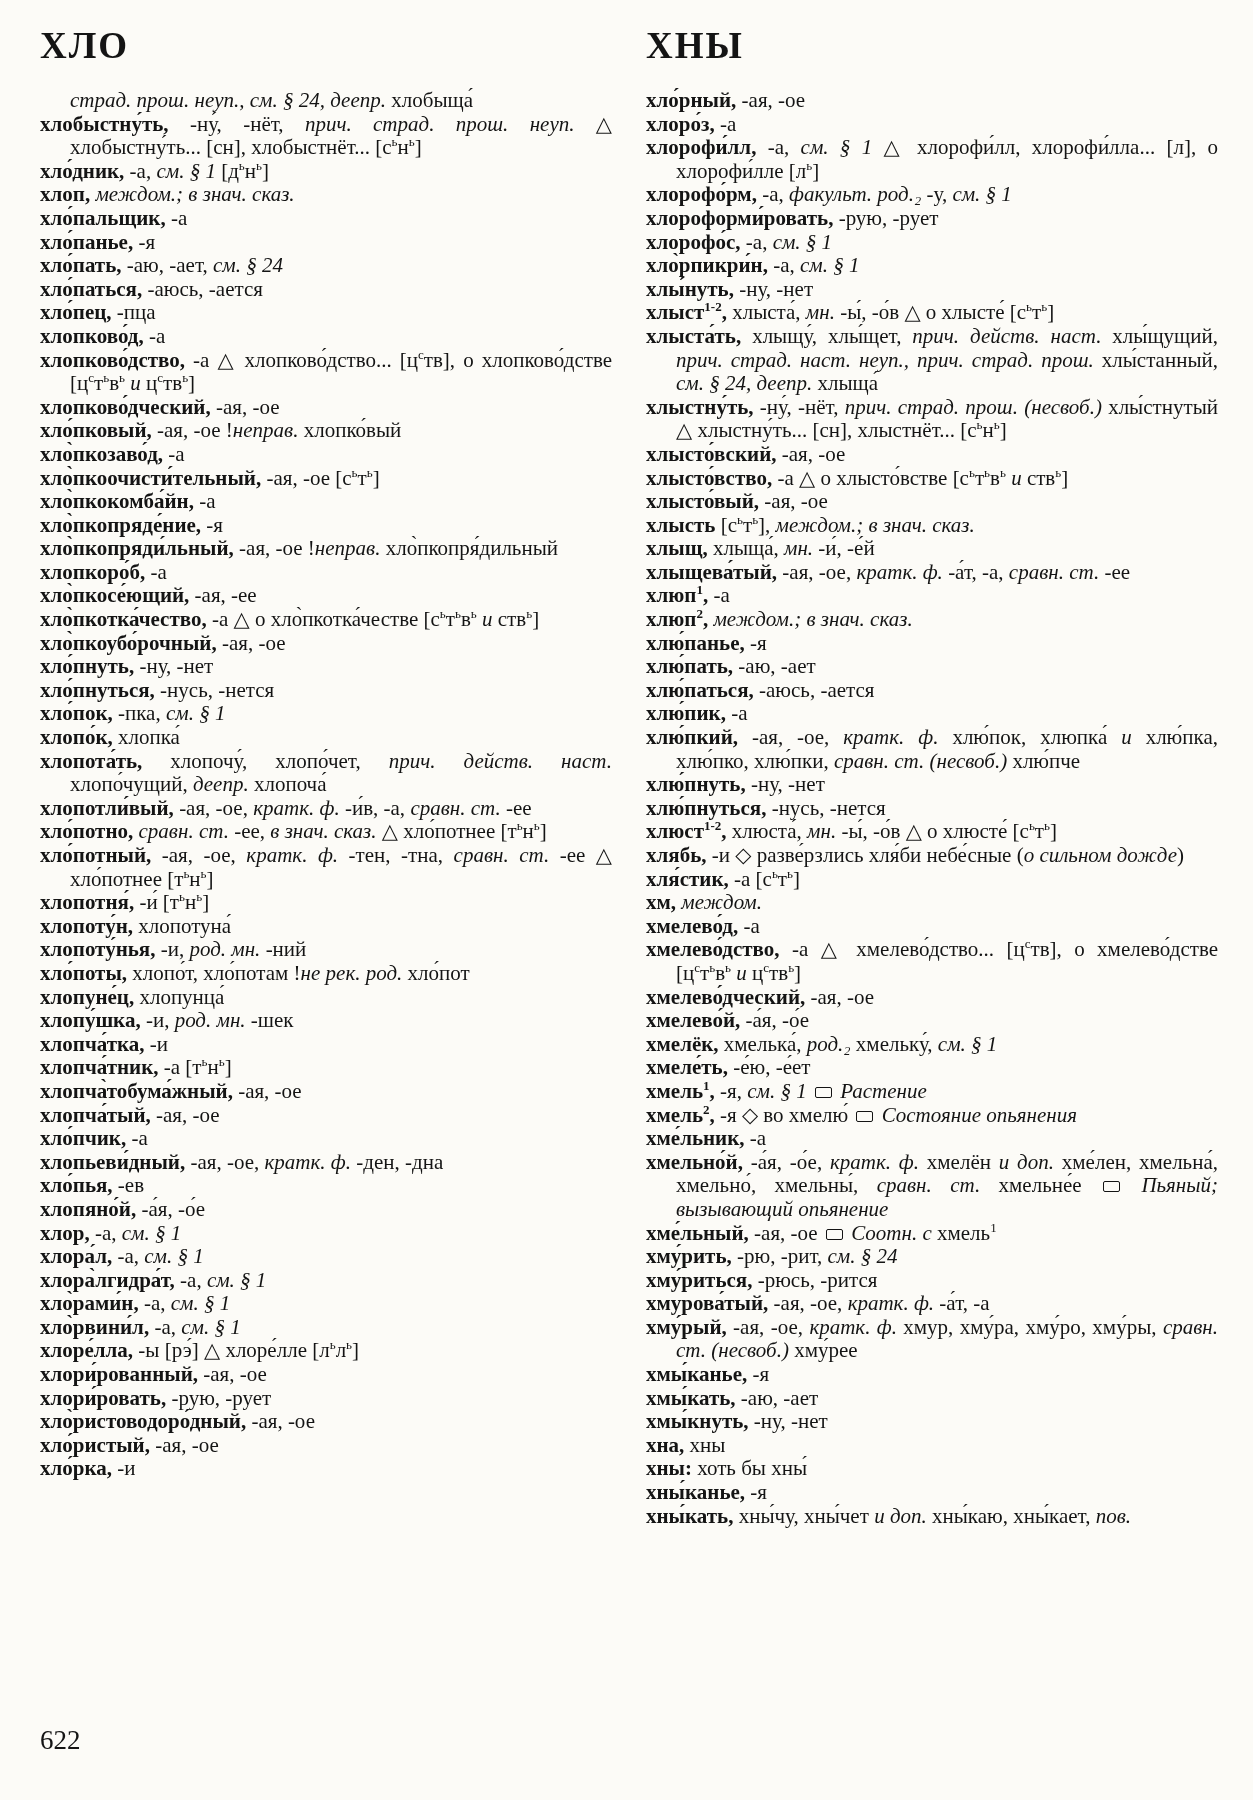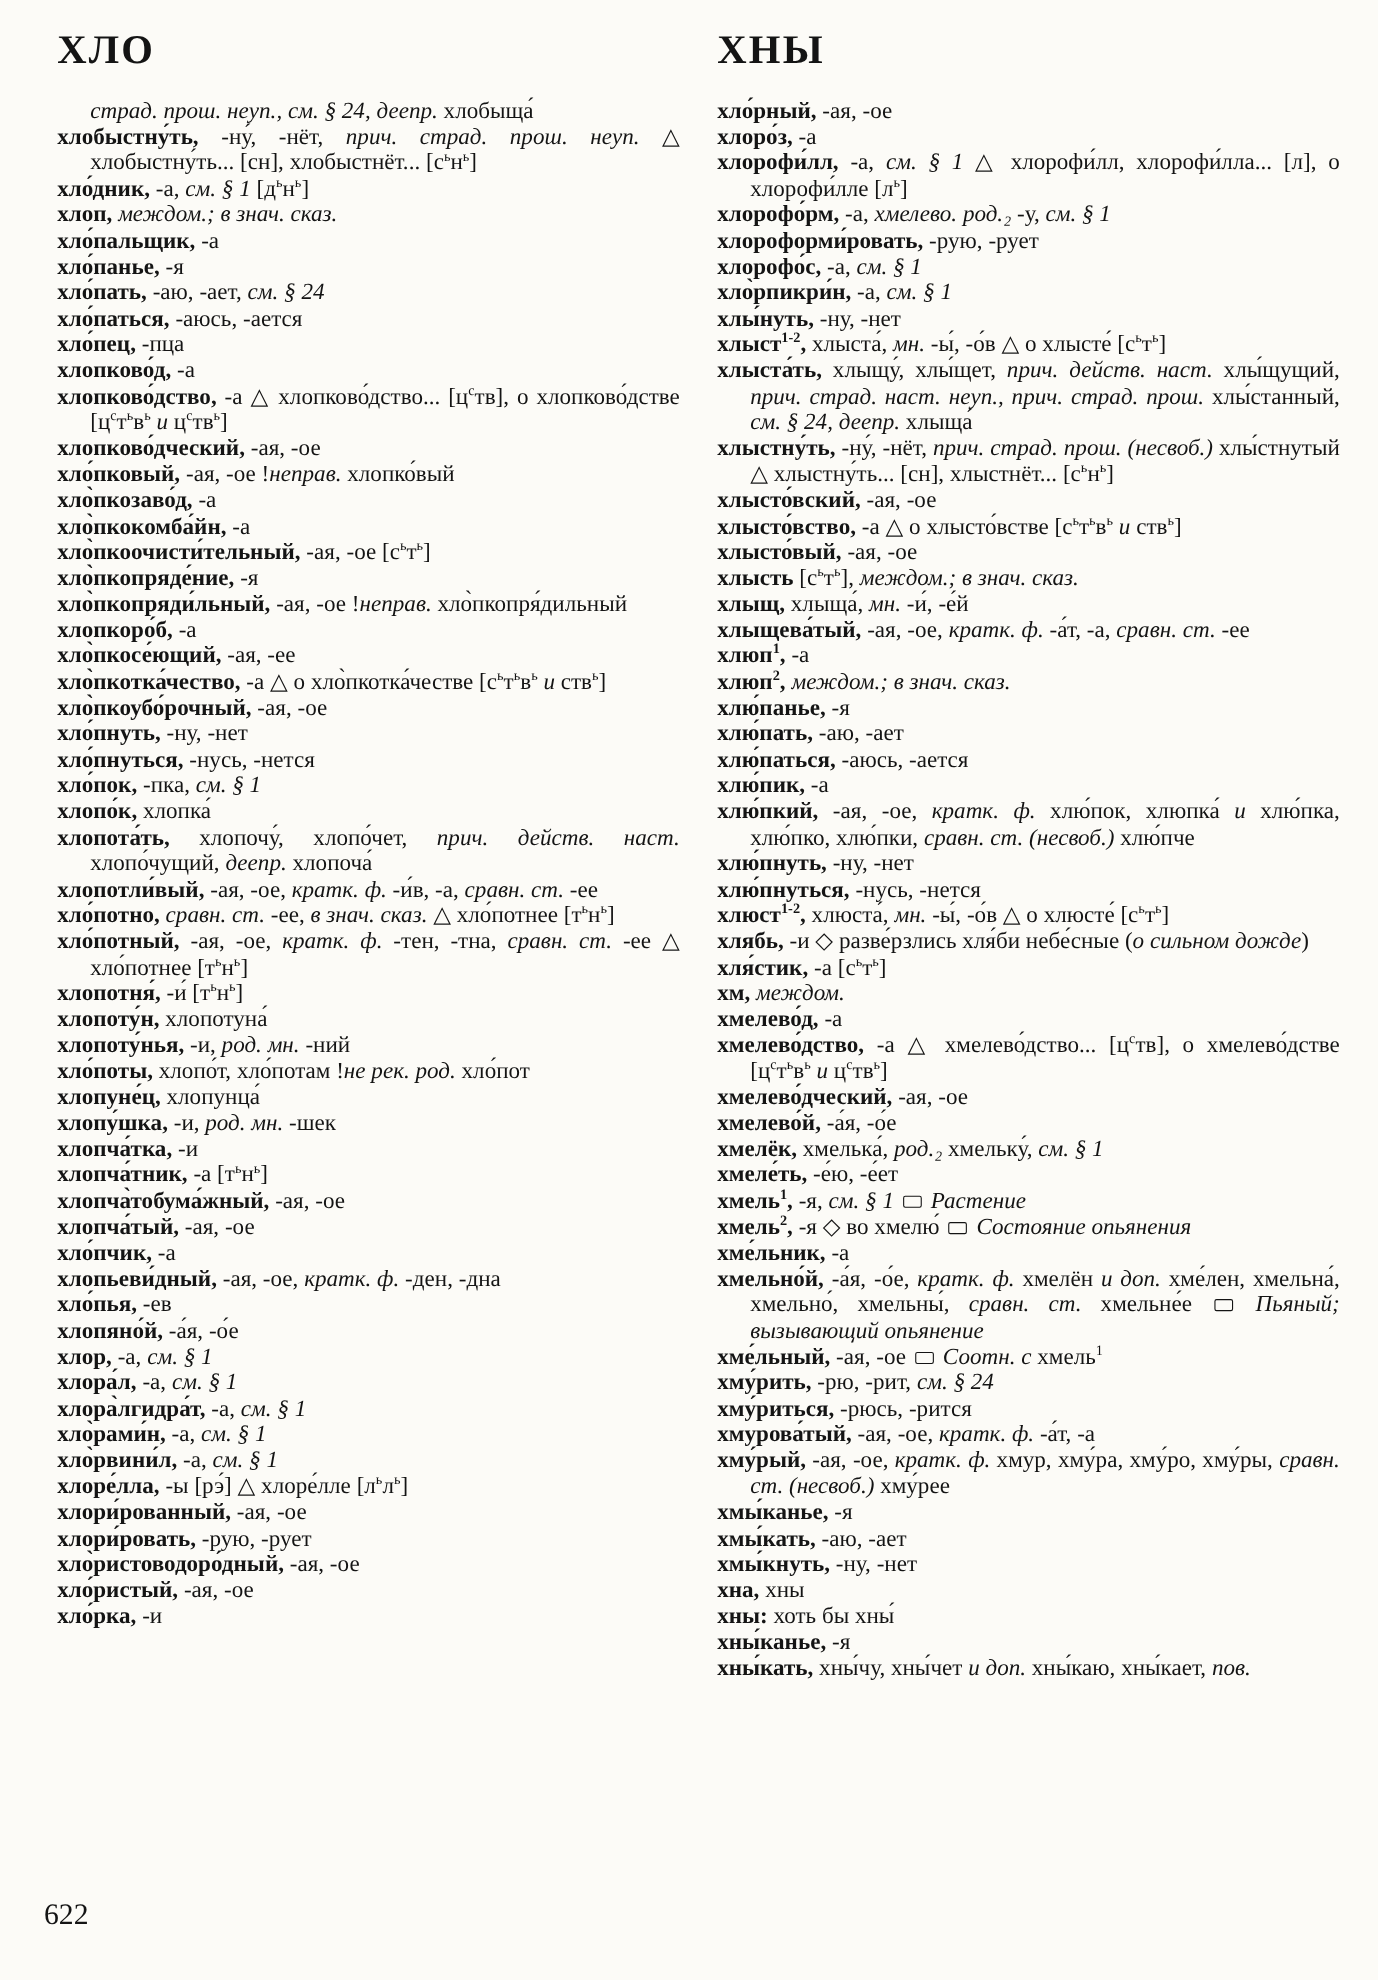--- a/index.html
+++ b/index.html
@@ -7,21 +7,21 @@
     position:relative;
     width:1253px; height:1800px;
     margin:0 auto;
     background:#fcfbf7;
     color:#141414;
     font-family:"Liberation Serif","DejaVu Serif",serif;
     overflow:hidden;
   }
   .cols {
     display:flex;
-    padding:24px 35px 0 52px;
+    padding:24px 35px 0 40px;
     gap:34px;
   }
   .col { flex:1; min-width:0; }
   .guide {
     font-size:37px;
     font-weight:bold;
     letter-spacing:2px;
     margin:0 0 22px 0;
   }
   .entries {
@@ -70,22 +70,22 @@
           <p class="entry"><b>хло́пальщик,</b> -а</p>
           <p class="entry"><b>хло́панье,</b> -я</p>
           <p class="entry"><b>хло́пать,</b> -аю, -ает, <i>см. § 24</i></p>
           <p class="entry"><b>хло́паться,</b> -аюсь, -ается</p>
           <p class="entry"><b>хло́пец,</b> -пца</p>
           <p class="entry"><b>хлопково́д,</b> -а</p>
           <p class="entry"><b>хлопково́дство,</b> -а △ хлопково́дство... [ц<sup>с</sup>тв], о хлопково́дстве [ц<sup>с</sup>т<sup>ь</sup>в<sup>ь</sup> <i>и</i> ц<sup>с</sup>тв<sup>ь</sup>]</p>
           <p class="entry"><b>хлопково́дческий,</b> -ая, -ое</p>
           <p class="entry"><b>хло́пковый,</b> -ая, -ое !<i>неправ.</i> хлопко́вый</p>
           <p class="entry"><b>хло̀пкозаво́д,</b> -а</p>
+          <p class="entry"><b>хло̀пкоочисти́тельный,</b> -ая, -ое [с<sup>ь</sup>т<sup>ь</sup>]</p>
           <p class="entry"><b>хло̀пкокомба́йн,</b> -а</p>
-          <p class="entry"><b>хло̀пкоочисти́тельный,</b> -ая, -ое [с<sup>ь</sup>т<sup>ь</sup>]</p>
           <p class="entry"><b>хло̀пкопряде́ние,</b> -я</p>
           <p class="entry"><b>хло̀пкопряди́льный,</b> -ая, -ое !<i>неправ.</i> хло̀пкопря́дильный</p>
           <p class="entry"><b>хлопкоро́б,</b> -а</p>
           <p class="entry"><b>хло̀пкосе́ющий,</b> -ая, -ее</p>
           <p class="entry"><b>хло̀пкотка́чество,</b> -а △ о хло̀пкотка́честве [с<sup>ь</sup>т<sup>ь</sup>в<sup>ь</sup> <i>и</i> ств<sup>ь</sup>]</p>
           <p class="entry"><b>хло̀пкоубо́рочный,</b> -ая, -ое</p>
           <p class="entry"><b>хло́пнуть,</b> -ну, -нет</p>
           <p class="entry"><b>хло́пнуться,</b> -нусь, -нется</p>
           <p class="entry"><b>хло́пок,</b> -пка, <i>см. § 1</i></p>
           <p class="entry"><b>хлопо́к,</b> хлопка́</p>
@@ -119,21 +119,21 @@
           <p class="entry"><b>хло́ристый,</b> -ая, -ое</p>
           <p class="entry"><b>хло́рка,</b> -и</p>
         </div>
     </div>
     <div class="col">
       <h1 class="guide">ХНЫ</h1>
       <div class="entries">
           <p class="entry"><b>хло́рный,</b> -ая, -ое</p>
           <p class="entry"><b>хлоро́з,</b> -а</p>
           <p class="entry"><b>хлорофи́лл,</b> -а, <i>см. § 1</i> △ хлорофи́лл, хлорофи́лла... [л], о хлорофи́лле [л<sup>ь</sup>]</p>
-          <p class="entry"><b>хлорофо́рм,</b> -а, <i>хмелево. род.₂</i> -у, <i>см. § 1</i></p>
+          <p class="entry"><b>хлорофо́рм,</b> -а, <i>факульт. род.₂</i> -у, <i>см. § 1</i></p>
           <p class="entry"><b>хлороформи́ровать,</b> -рую, -рует</p>
           <p class="entry"><b>хлорофо́с,</b> -а, <i>см. § 1</i></p>
           <p class="entry"><b>хло̀рпикри́н,</b> -а, <i>см. § 1</i></p>
           <p class="entry"><b>хлы́нуть,</b> -ну, -нет</p>
           <p class="entry"><b>хлыст<sup>1-2</sup>,</b> хлыста́, <i>мн.</i> -ы́, -о́в △ о хлысте́ [с<sup>ь</sup>т<sup>ь</sup>]</p>
           <p class="entry"><b>хлыста́ть,</b> хлыщу́, хлы́щет, <i>прич. действ. наст.</i> хлы́щущий, <i>прич. страд. наст. неуп., прич. страд. прош.</i> хлы́станный, <i>см. § 24, деепр.</i> хлыща́</p>
           <p class="entry"><b>хлыстну́ть,</b> -ну́, -нёт, <i>прич. страд. прош. (несвоб.)</i> хлы́стнутый △ хлыстну́ть... [сн], хлыстнёт... [с<sup>ь</sup>н<sup>ь</sup>]</p>
           <p class="entry"><b>хлысто́вский,</b> -ая, -ое</p>
           <p class="entry"><b>хлысто́вство,</b> -а △ о хлысто́встве [с<sup>ь</sup>т<sup>ь</sup>в<sup>ь</sup> <i>и</i> ств<sup>ь</sup>]</p>
           <p class="entry"><b>хлысто́вый,</b> -ая, -ое</p>

